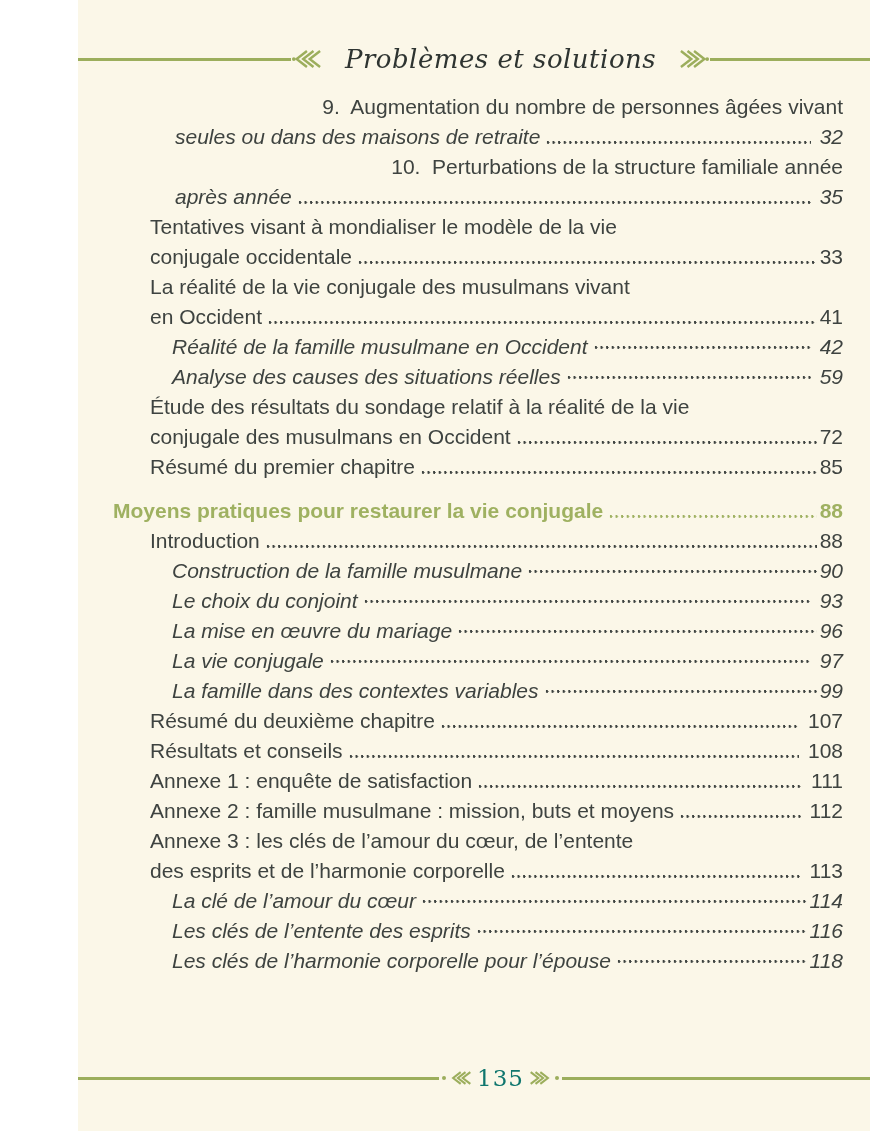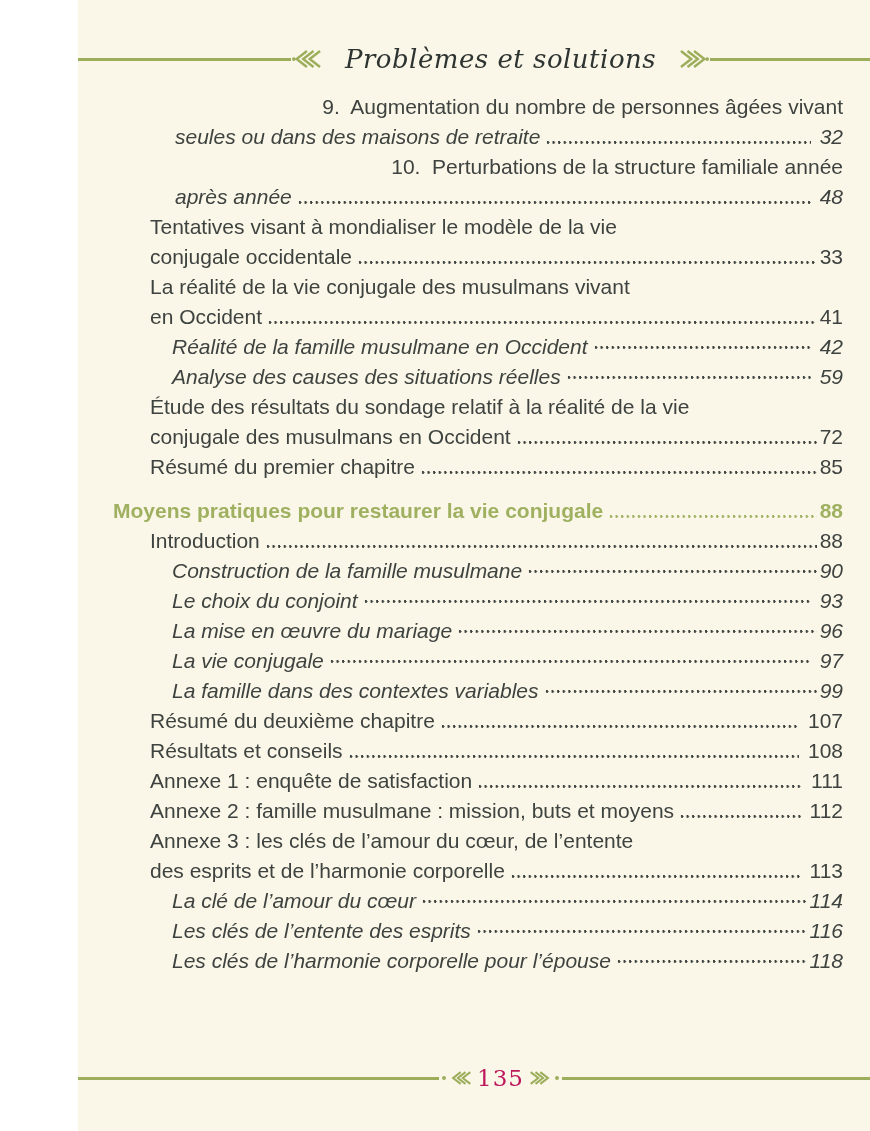--- a/index.html
+++ b/index.html
@@ -47,21 +47,21 @@
   
   .footer{
     position:absolute;left:0;right:0;top:1062px;height:32px;
     display:flex;align-items:center;
   }
   .footer .dot{flex:0 0 auto;width:4px;height:4px;border-radius:50%;
     background:#9cae5c;margin:0 3px;}
   .footer .pagenum{
     flex:0 0 auto;margin:16px 6px;
     font-family:"DejaVu Serif","Liberation Serif",serif;
-    font-size:23px;color:#be185d;font-weight:500;letter-spacing:1px;
+    font-size:23px;color:#0f766e;font-weight:500;letter-spacing:1px;
   }
 </style>
 </head>
 <body>
 
 <div class="page">
 
   <div class="header">
     <div class="rule"></div>
     <svg class="orn" width="30" height="20" viewBox="0 0 32 20">
@@ -85,21 +85,21 @@
         <span class="t">seules ou dans des maisons de retraite</span>
         <span class="leader"></span>
         <span class="pg"> 32</span>
       </div>
     <div class="row L2n">
         <span class="t">10.  Perturbations de la structure familiale année</span>
       </div>
     <div class="row L2c">
         <span class="t">après année</span>
         <span class="leader"></span>
-        <span class="pg"> 48</span>
+        <span class="pg"> 35</span>
       </div>
     <div class="row L1">
         <span class="t">Tentatives visant à mondialiser le modèle de la vie</span>
       </div>
     <div class="row L1">
         <span class="t">conjugale occidentale</span>
         <span class="leader"></span>
         <span class="pg">33</span>
       </div>
     <div class="row L1">

